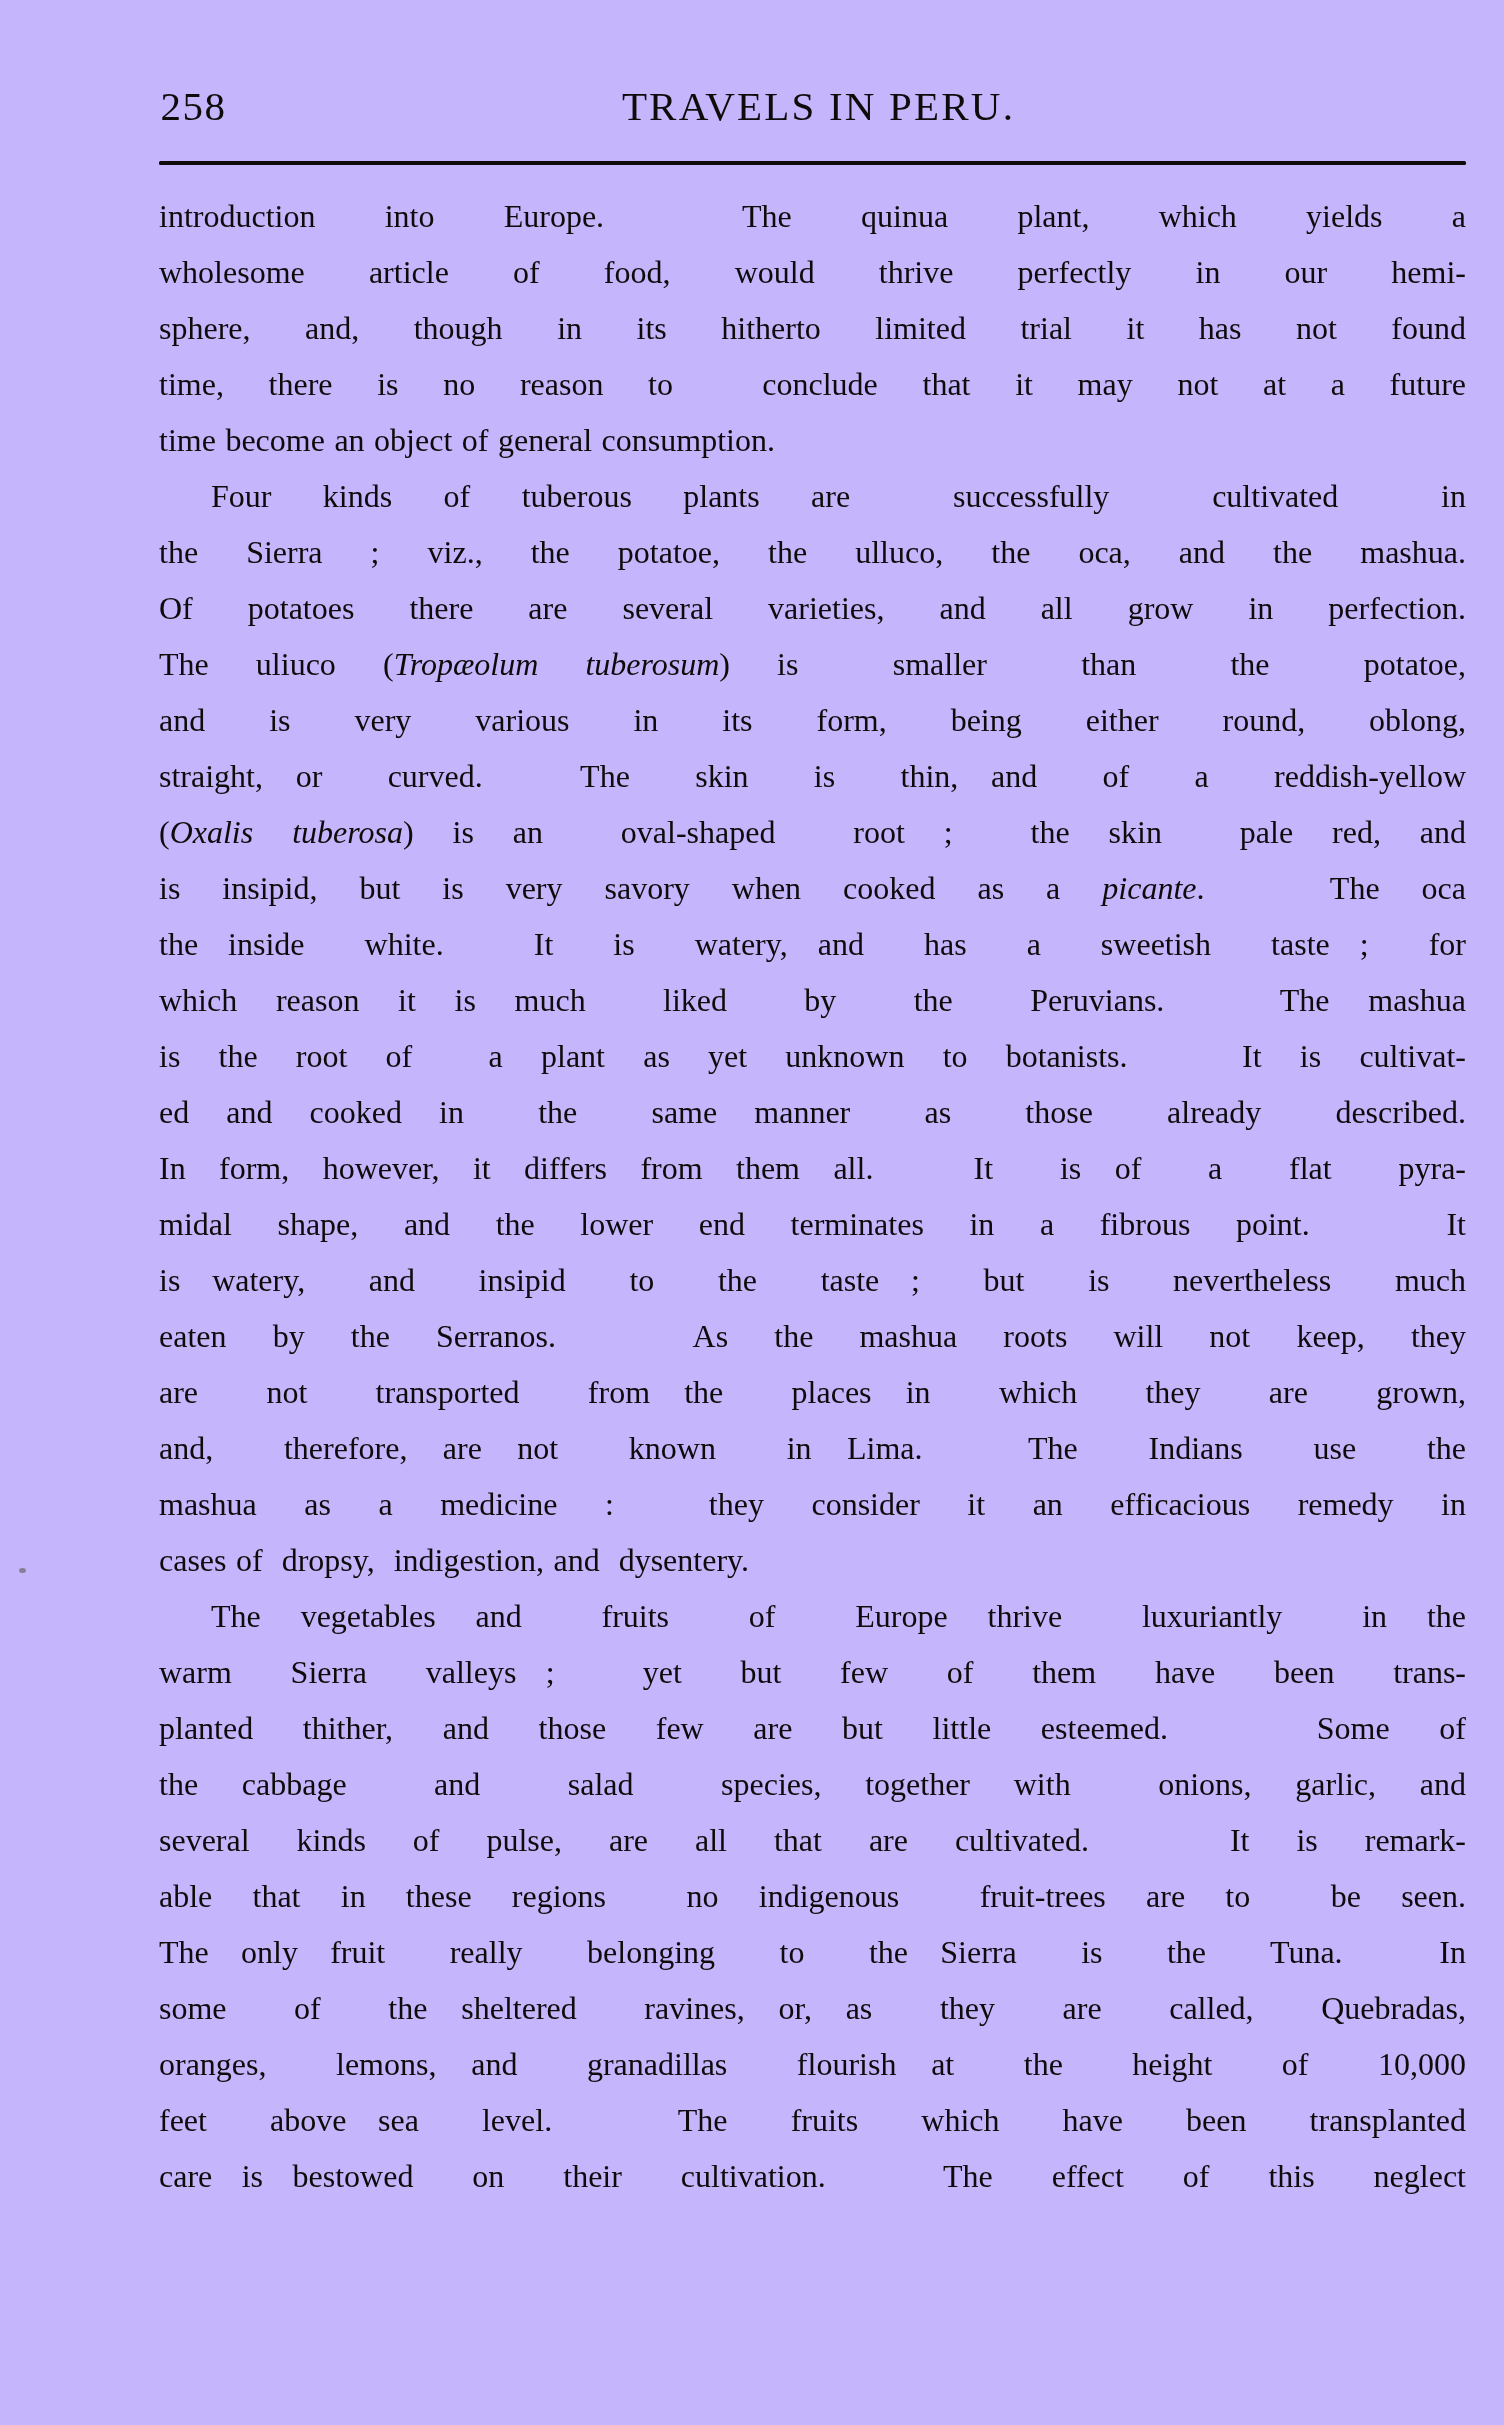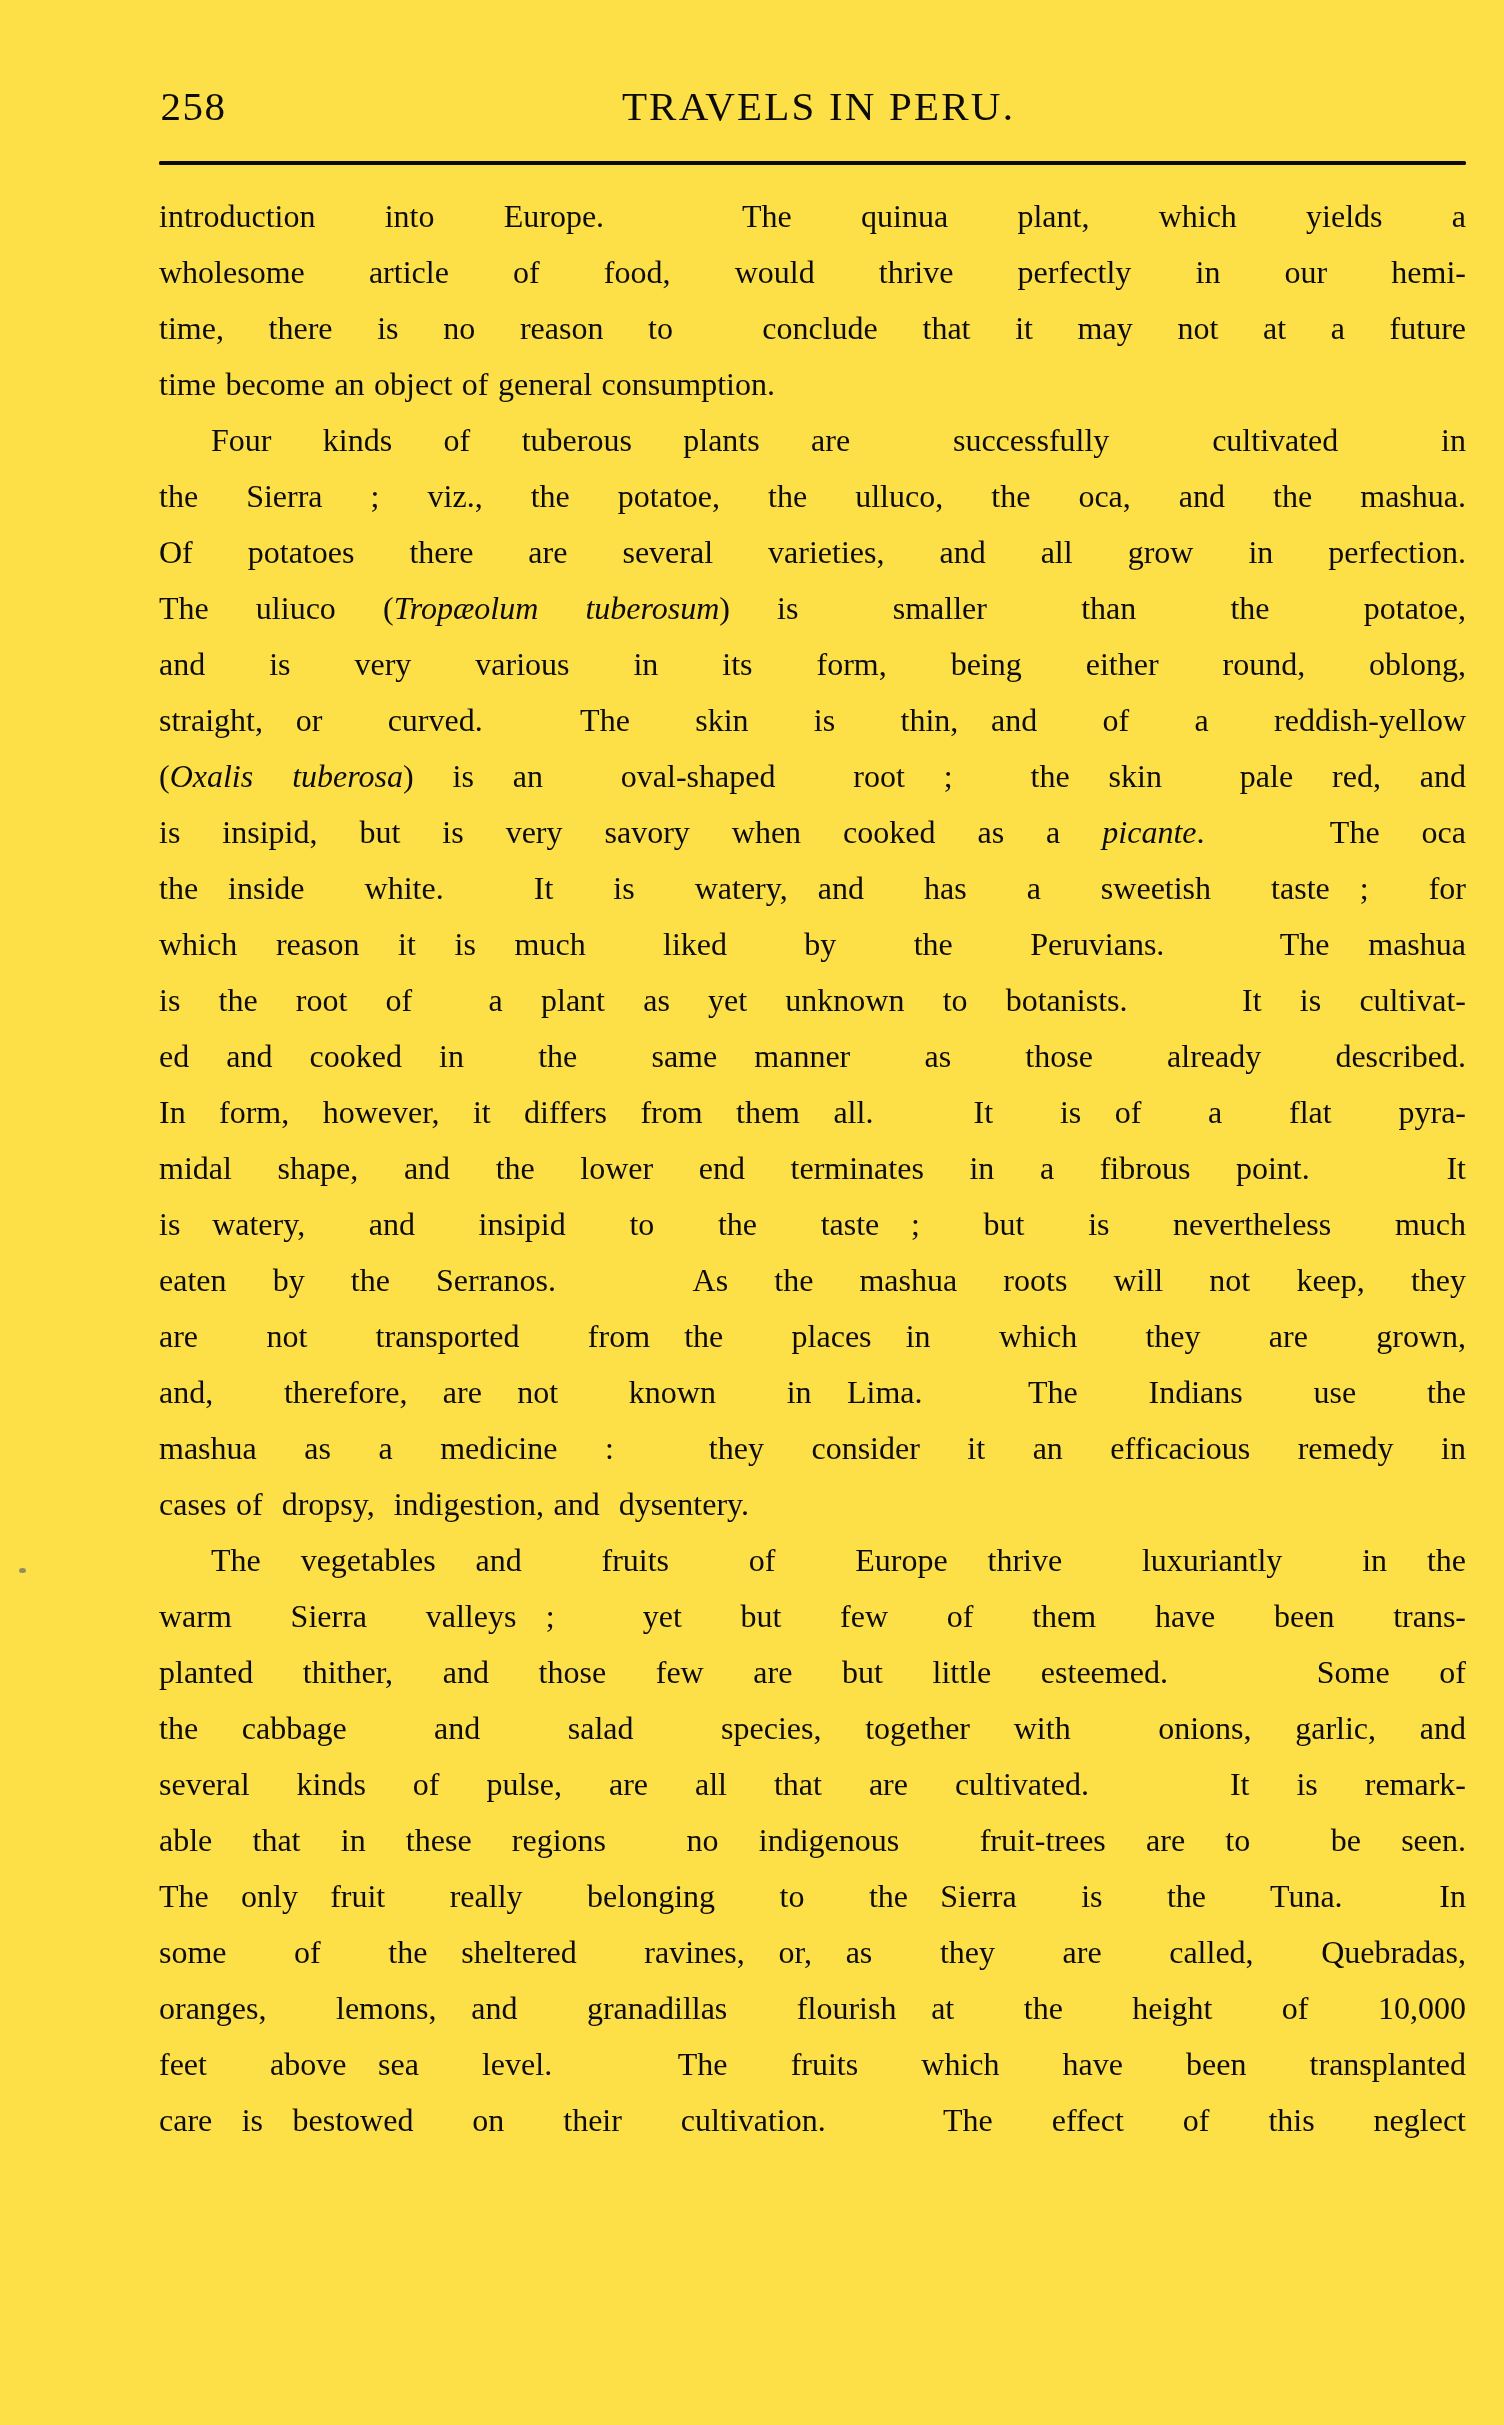--- a/index.html
+++ b/index.html
@@ -1,20 +1,20 @@
 <!DOCTYPE html>
 <html style="font-size:11.8px"><head>
 <meta charset="utf-8">
 <style>
   html, body { margin: 0; padding: 0; }
   .page {
     position: relative;
     width: 1505px;
     height: 2426px;
-    background: #fde047;
+    background: #c4b5fd;
     color: #0d0c0a;
     font-family: "Liberation Serif", "DejaVu Serif", serif;
     overflow: hidden;
   }
   .col {
     position: absolute;
     left: 159px;
     top: 83px;
     width: 1307px;
   }
@@ -79,20 +79,21 @@
     <div class="header">
       <span class="pagenum">258</span>
       <span class="running-title">TRAVELS IN PERU.</span>
     </div>
 
     <div class="rule"></div>
 
     <div class="bodytext">
       <div class="line">introduction into Europe.  The quinua plant, which yields a</div>
       <div class="line">wholesome article of food, would thrive perfectly in our hemi-</div>
+      <div class="line">sphere, and, though in its hitherto limited trial it has not found</div>
       <div class="line">time, there is no reason to  conclude that it may not at a future</div>
       <div class="line end">time become an object of general consumption.</div>
       <div class="line ind">Four kinds of tuberous plants are  successfully  cultivated  in</div>
       <div class="line">the Sierra ; viz., the potatoe, the ulluco, the oca, and the mashua.</div>
       <div class="line">Of potatoes there are several varieties, and all grow in perfection.</div>
       <div class="line"><span>The uliuco (</span><span class="it">Tropæolum tuberosum</span><span>) is  smaller  than  the  potatoe,</span></div>
       <div class="line">and  is  very  various  in  its  form,  being  either  round,  oblong,</div>
       <div class="line">straight, or  curved.   The  skin  is  thin, and  of  a  reddish-yellow</div>
       <div class="line"><span>(</span><span class="it">Oxalis tuberosa</span><span>) is an  oval-shaped  root ;  the skin  pale red, and</span></div>
       <div class="line"><span>is insipid, but is very savory when cooked as a </span><span class="it">picante</span><span>.   The oca</span></div>

